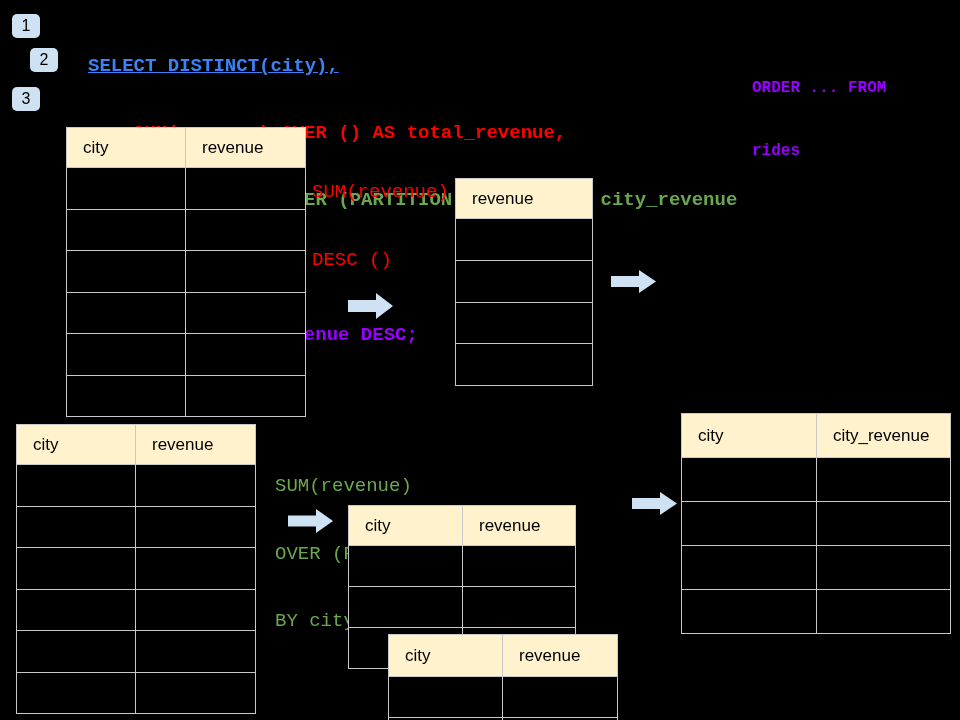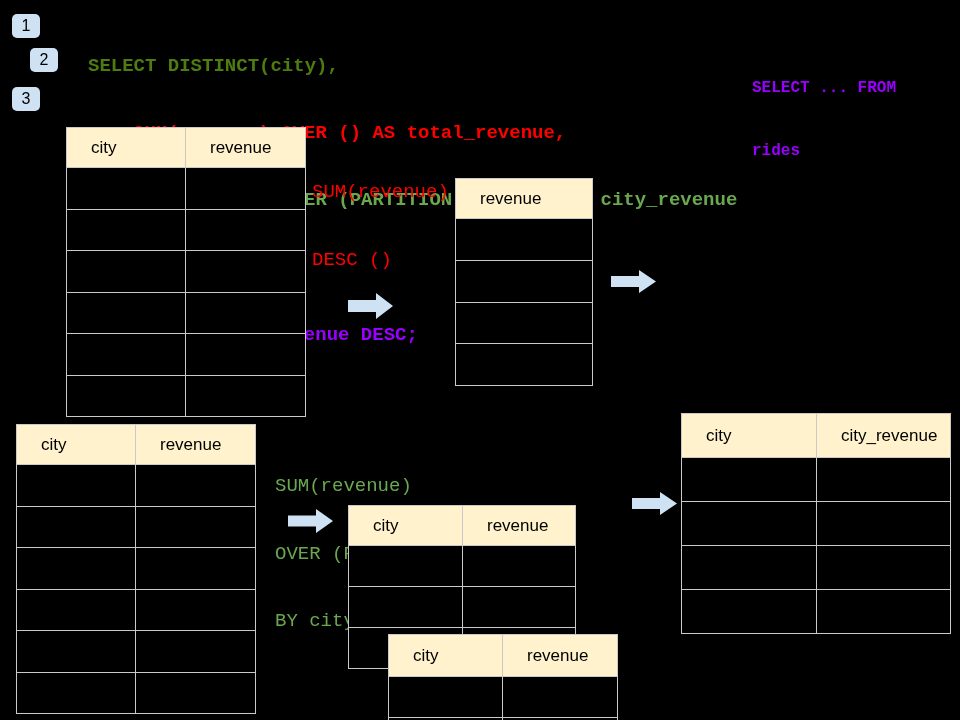--- a/index.html
+++ b/index.html
@@ -40,21 +40,21 @@
     font-weight:normal;font-size:19px;line-height:22.5px;white-space:pre;
   }
   #annot-total{left:312px;top:136px;}
   #annot-partition{left:275px;top:430px;}
 
   
   table{position:absolute;border-collapse:collapse;table-layout:fixed;}
   th,td{border:1px solid #c9c9c9;padding:0;}
   th{
     background:#fff2cc;color:#000;font-weight:normal;text-align:left;
-    padding-left:24px;font-size:17px;
+    padding-left:16px;font-size:17px;
   }
   td{background:#000;}
 
   #tbl-source-top{left:66px;top:127px;width:239px;}
   #tbl-source-top tr.head{height:40px;}
   #tbl-source-top tr.body{height:41.5px;}
 
   #tbl-total-result{left:455px;top:178px;width:137px;}
   #tbl-total-result tr.head{height:40px;}
   #tbl-total-result tr.body{height:41.75px;}
@@ -85,29 +85,29 @@
 </head>
 <body>
 
 <div class="canvas">
 
   <div class="badge" id="badge1" style="background-color: rgb(207, 226, 243);">1</div>
   <div class="badge" id="badge2" style="background-color: rgb(207, 226, 243);">2</div>
   <div class="badge" id="badge3" style="background-color: rgb(207, 226, 243);">3</div>
 
   <div class="code">
-    <div style="color: #4d7c0f;">SELECT DISTINCT(city),</div>
+    <div style="color: #3b82f6; text-decoration: underline;">SELECT DISTINCT(city),</div>
     <div class="ind4" style="color: rgb(255, 0, 0);">SUM(revenue) OVER () AS total_revenue,</div>
     <div class="ind4" style="color: rgb(106, 168, 79);">SUM(revenue) OVER (PARTITION BY city) as city_revenue</div>
     <div class="ind2" style="color: rgb(153, 0, 255);">FROM rides</div>
     <div class="ind2" style="color: rgb(153, 0, 255);">ORDER by city_revenue DESC;</div>
   </div>
 
   <div class="side-note" style="color: rgb(153, 0, 255);">
-    <div>SELECT ... FROM</div>
+    <div>ORDER ... FROM</div>
     <div>rides</div>
   </div>
 
   <div class="annot" id="annot-total" style="color: rgb(255, 0, 0);">
     <div>SUM(revenue)</div>
     <div>DESC ()</div>
   </div>
 
   <div class="annot" id="annot-partition" style="color: rgb(106, 168, 79);">
     <div>SUM(revenue)</div>

